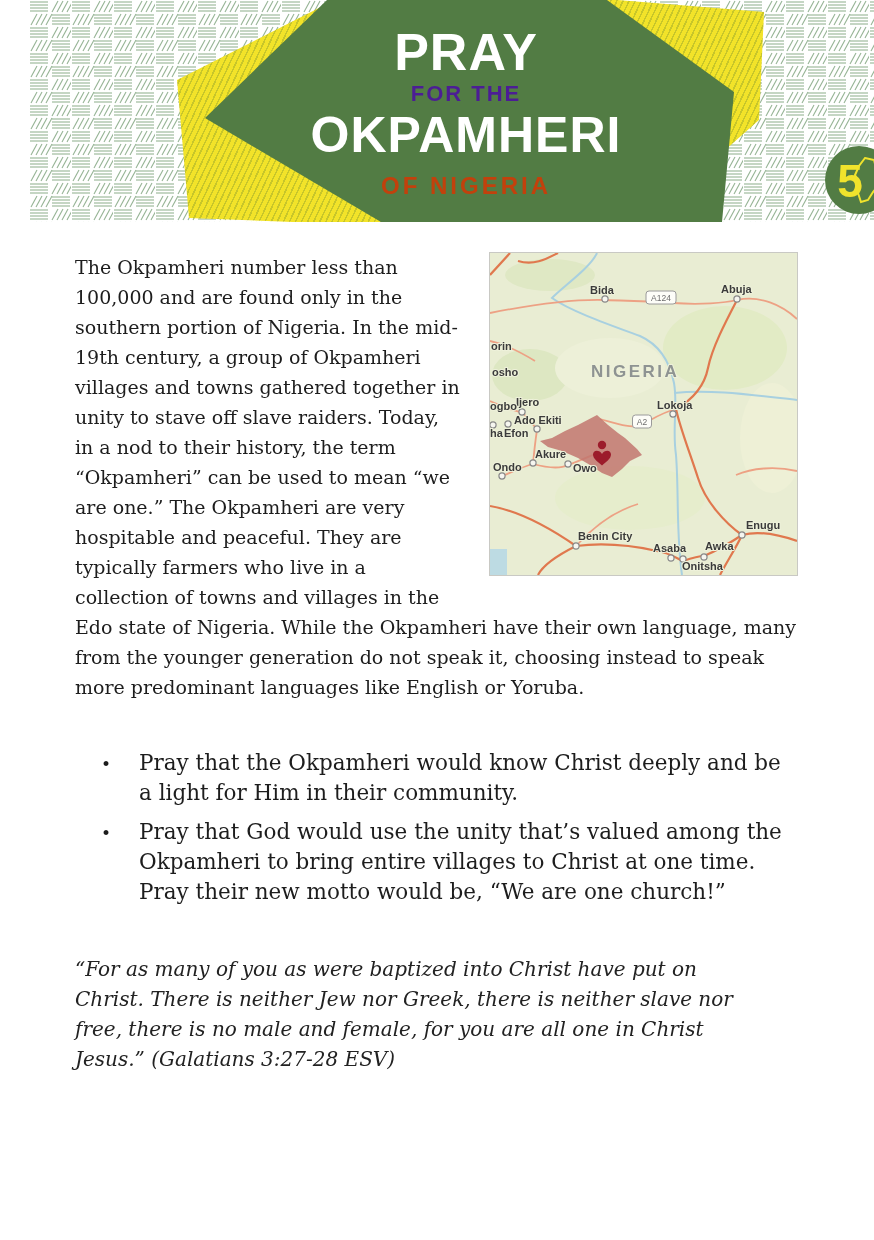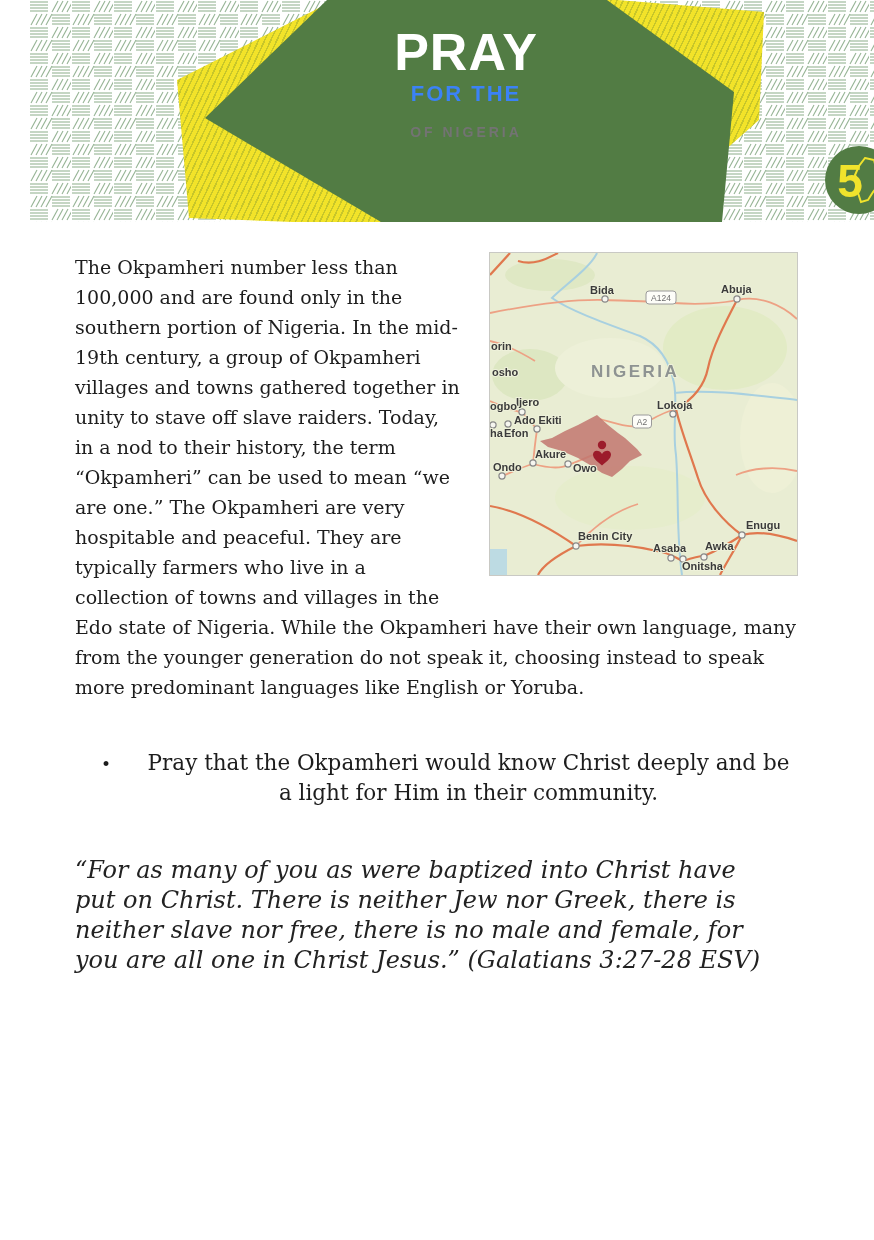--- a/index.html
+++ b/index.html
@@ -23,42 +23,42 @@
     background:#527c44;
     clip-path:polygon(298px 0px, 578px 0px, 705px 92px, 693px 222px, 352px 222px, 176px 118px);
   }
   .title-block {
     position:absolute; left:257px; top:26px; width:360px;
     display:flex; flex-direction:column; align-items:center; text-align:center;
     font-family:"Liberation Sans", sans-serif;
   }
   .t-big   { color:#ffffff; font-weight:800; font-size:52px; line-height:52px; letter-spacing:1px; }
   .t-big2  { color:#ffffff; font-weight:800; font-size:50px; line-height:52px; letter-spacing:1px; margin-top:2px; }
-  .t-small { color:#3b82f6; font-weight:600; font-size:22px; line-height:26px; letter-spacing:2px; margin-top:3px; }
-  .t-small2{ color:#737373; font-weight:600; font-size:14px; line-height:26px; letter-spacing:3px; margin-top:12px; }
+  .t-small { color:#4c1d95; font-weight:600; font-size:22px; line-height:26px; letter-spacing:2px; margin-top:3px; }
+  .t-small2{ color:#c2410c; font-weight:600; font-size:24px; line-height:26px; letter-spacing:3px; margin-top:12px; }
   .badge-svg { position:absolute; left:794px; top:144px; }
   
   .content { padding:30px 76px 0 75px; }
   .map-figure {
     float:right; width:309px; margin:0 0 14px 28px;
     border:1px solid #c9c9c4; background:#e9edd3; line-height:0;
   }
   .intro { font-size:19px; line-height:30px; }
-  .bullets { list-style:none; margin:46px 0 4px 24px;text-align:center; }
+  .bullets { list-style:none; margin:46px 0 4px 24px; }
   .bullets li {
     position:relative; padding-left:40px; margin-bottom:9px;
     font-size:21.5px; line-height:30px;
   }
   .bullets li::before {
     content:"\2022"; position:absolute; left:2px; top:1px;
     font-size:17px; color:#1d1d1d;
   }
   .quote {
     margin-top:47px; max-width:695px;
-    font-style:italic; font-size:24px; line-height:30px; color:#222222;
+    font-style:italic; font-size:20px; line-height:30px; color:#222222;
   }
   
   .map-city-label { font-family:"Liberation Sans", sans-serif; font-weight:bold; font-size:11px; fill:#3b3b3b;
                     paint-order:stroke; stroke:#eef1da; stroke-width:2px; }
   .map-country-label { font-family:"Liberation Sans", sans-serif; font-weight:bold; font-size:17px; fill:#8e9392;
                     letter-spacing:2.5px; paint-order:stroke; stroke:#eef1da; stroke-width:2px; }
   .map-badge-text { font-family:"Liberation Sans", sans-serif; font-size:8.5px; fill:#6e6e6e; }
 </style>
 </head>
 <body>
@@ -90,20 +90,21 @@
         </pattern>
       </defs>
       <rect width="874" height="222" fill="#ffffff"></rect>
       <rect width="874" height="222" fill="url(#hatch)"></rect>
     </svg>
     <div class="yellow-shape"></div>
     <div class="green-shape"></div>
     <div class="title-block">
       <div class="t-big">PRAY</div>
       <div class="t-small">FOR THE</div>
+      <div class="t-big2">OKPAMHERI</div>
       <div class="t-small2">OF NIGERIA</div>
     </div>
     <svg class="badge-svg" width="72" height="72" aria-hidden="true">
       <circle cx="36" cy="36" r="34" fill="#527c44"></circle>
       <text x="27" y="53" font-family="Liberation Sans, sans-serif" font-size="46" font-weight="800" fill="#f0e32c" text-anchor="middle">5</text>
       <path d="M42,14 l9,2 2,8 7,6 -2,9 -8,9 -5,8 -7,2 -3,-9 1,-10 -4,-8 4,-9 z" fill="none" stroke="#f0e32c" stroke-width="2"></path>
     </svg>
   </div>
 
   <div class="content">
@@ -185,18 +186,19 @@
             <rect x="142.5" y="162" width="19" height="13" rx="3" fill="#fdfdf8" stroke="#9a9a9a" stroke-width="1"></rect>
             <text x="152" y="172" text-anchor="middle" class="map-badge-text">A2</text>
           </g>
       </svg>
     </figure>
 
     <p class="intro">The Okpamheri number less than 100,000 and are found only in the southern portion of Nigeria. In the mid-19th century, a group of Okpamheri villages and towns gathered together in unity to stave off slave raiders. Today, in a nod to their history, the term “Okpamheri” can be used to mean “we are one.” The Okpamheri are very hospitable and peaceful. They are typically farmers who live in a collection of towns and villages in the Edo state of Nigeria. While the Okpamheri have their own language, many from the younger generation do not speak it, choosing instead to speak more predominant languages like English or Yoruba.</p>
 
     <ul class="bullets">
       <li>Pray that the Okpamheri would know Christ deeply and be a light for Him in their community.</li>
+      <li>Pray that God would use the unity that’s valued among the Okpamheri to bring entire villages to Christ at one time. Pray their new motto would be, “We are one church!”</li>
     </ul>
 
     <p class="quote">“For as many of you as were baptized into Christ have put on Christ. There is neither Jew nor Greek, there is neither slave nor free, there is no male and female, for you are all one in Christ Jesus.” (Galatians 3:27-28 ESV)</p>
 
   </div>
 </div>
 
 </body></html>

